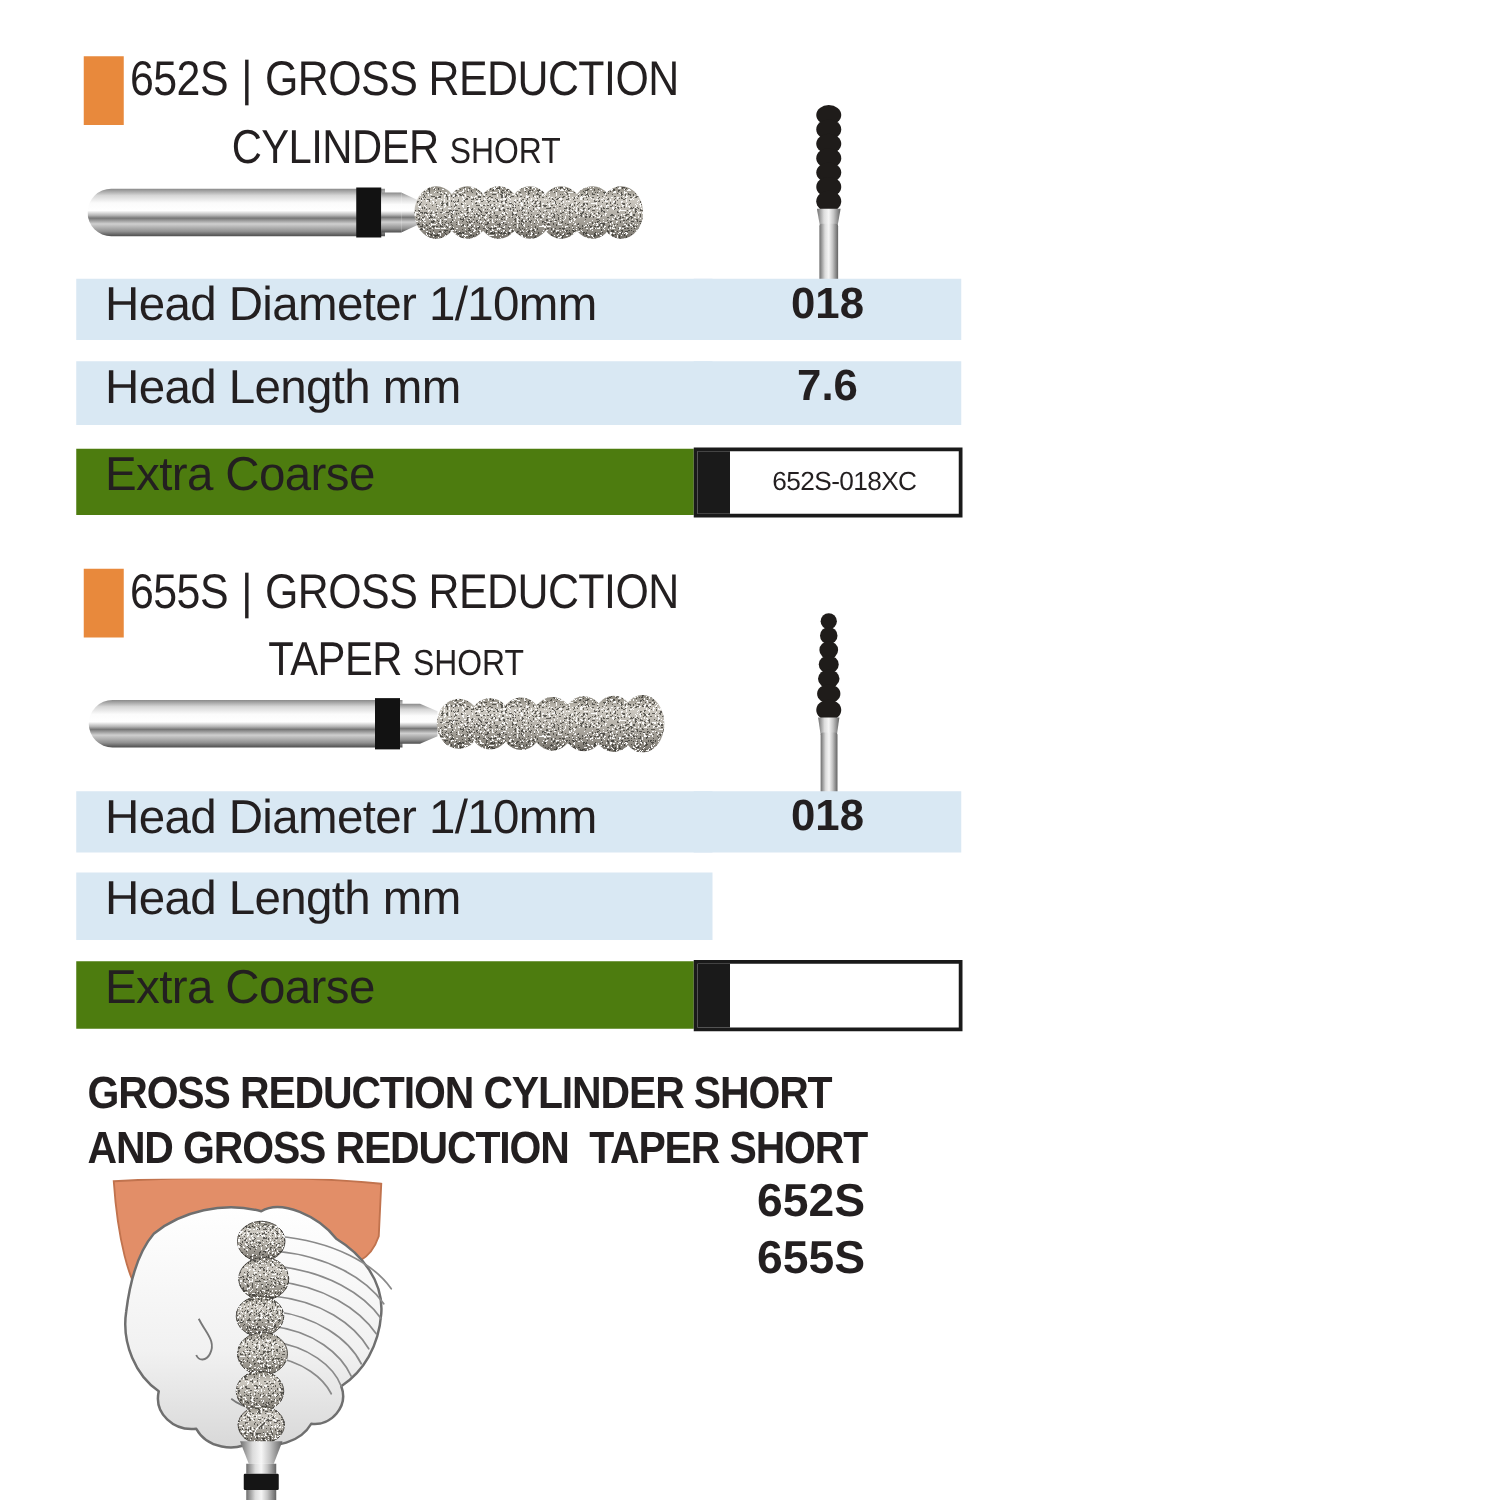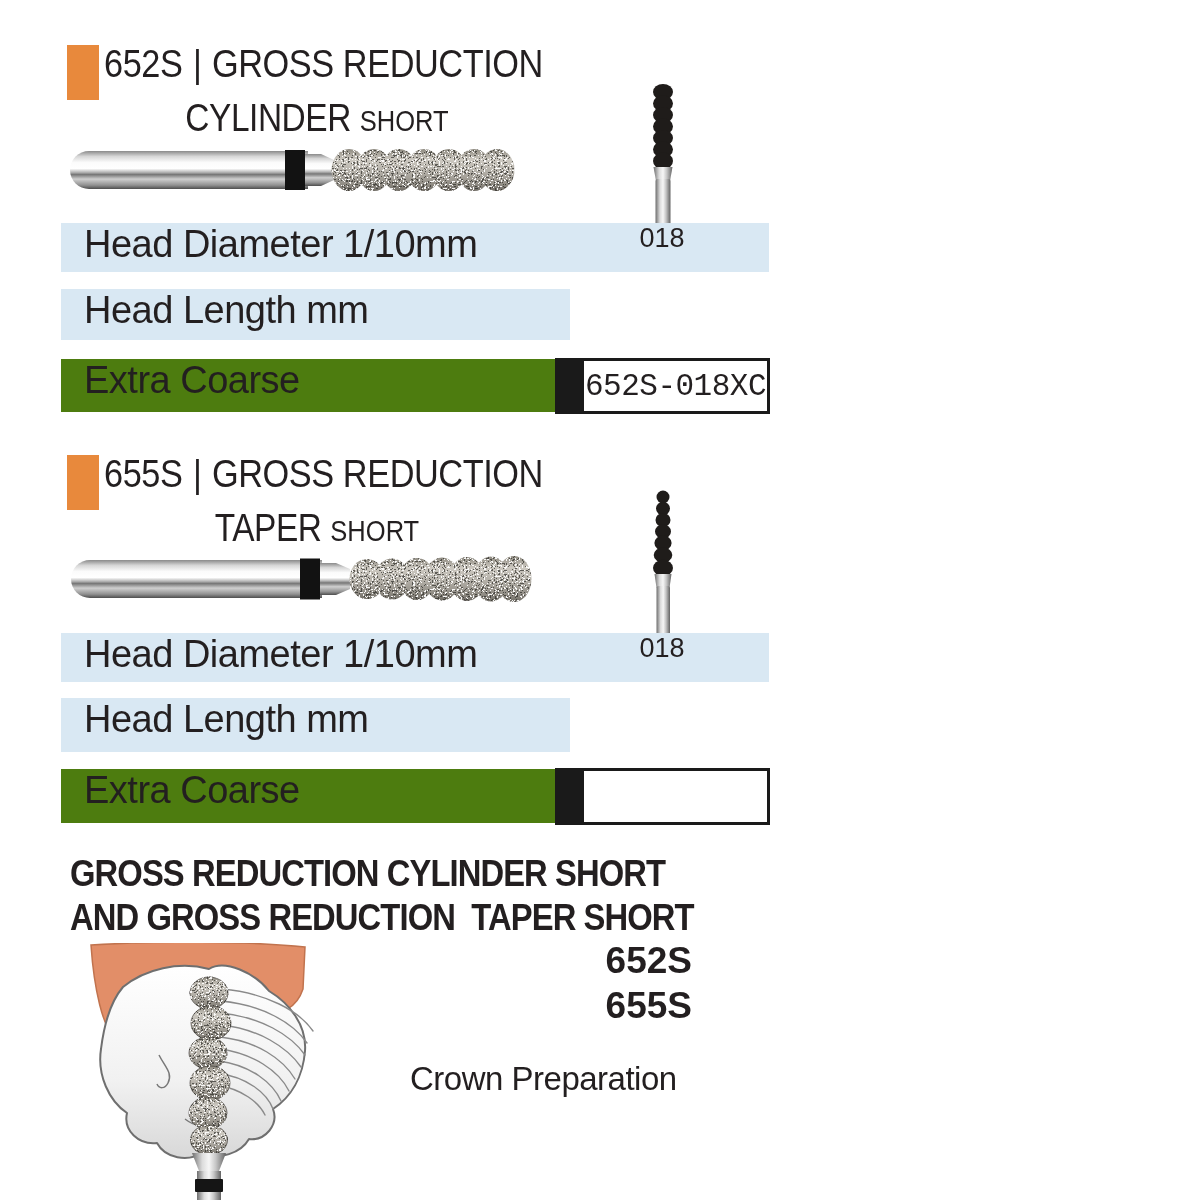--- a/index.html
+++ b/index.html
@@ -14,27 +14,27 @@
   .title{position:absolute;width:484px;transform:scaleX(0.88);transform-origin:left top;}
   .t1{font-size:39px;line-height:47px;letter-spacing:-0.5px;white-space:nowrap;}
   .t1 .divider{margin:0 12px;font-weight:400;}
   .t2{font-size:38px;line-height:44px;letter-spacing:-0.5px;text-align:center;margin-top:9px;white-space:nowrap;}
   .t2 .suffix{font-size:29px;letter-spacing:0;}
   
   .cell{position:absolute;display:flex;align-items:flex-start;}
   .blue{background:#D9E8F3;}
   .gray{background:#4d7c0f;}
   .lbl{padding-left:23px;font-size:38px;letter-spacing:-0.5px;}
-  .val{justify-content:center;font-size:27px;}
+  .val{justify-content:center;font-size:35px;font-weight:bold;}
   .codebox{
     position:absolute;display:flex;align-items:stretch;background:#ffffff;
     border:3px solid #1a1a1a;box-sizing:border-box;
   }
   .codebox .tab{width:26px;background:#1a1a1a;flex:0 0 auto;}
-  .codebox .code{flex:1;display:flex;align-items:center;justify-content:center;font-size:31px;letter-spacing:-0.5px;font-family:Liberation Mono, monospace;}
+  .codebox .code{flex:1;display:flex;align-items:center;justify-content:center;font-size:21px;letter-spacing:-0.5px;}
   
   .h1{position:absolute;font-weight:700;font-size:36px;line-height:44px;letter-spacing:-1px;
       transform:scaleX(0.91);transform-origin:left top;white-space:pre;}
   .mcode{position:absolute;left:480px;width:180px;text-align:right;font-weight:700;font-size:37px;}
   .app{position:absolute;font-size:33px;letter-spacing:-0.5px;}
   svg{display:block;}
 </style>
 </head>
 <body>
 
@@ -143,20 +143,23 @@
 
   <div class="cell blue lbl" style="left:29px;top:223px;width:486px;height:49px;">
     <span>Head Diameter 1/10mm</span>
   </div>
   <div class="cell blue val" style="left:523px;top:223px;width:214px;height:49px;">
     <span>018</span>
   </div>
   <div class="cell blue lbl" style="left:29px;top:289px;width:486px;height:51px;">
     <span>Head Length mm</span>
   </div>
+  <div class="cell blue val" style="left:523px;top:289px;width:214px;height:51px;">
+    <span>7.6</span>
+  </div>
   <div class="cell gray lbl" style="left:29px;top:359px;width:486px;height:53px;">
     <span>Extra Coarse</span>
   </div>
   <div class="codebox" style="left:523px;top:358px;width:215px;height:56px;">
     <span class="tab"></span>
     <span class="code">652S-018XC</span>
   </div>
 
   <div class="marker" style="left:35px;top:455px;"></div>
 
@@ -255,15 +258,14 @@
       <ellipse cx="143" cy="140" rx="20" ry="17" fill="url(#gritG)" stroke="#55524d" stroke-width="0.8"></ellipse>
       <ellipse cx="141" cy="170" rx="19" ry="16" fill="url(#gritG)" stroke="#55524d" stroke-width="0.8"></ellipse>
       <ellipse cx="142" cy="197" rx="18.5" ry="15" fill="url(#gritG)" stroke="#55524d" stroke-width="0.8"></ellipse>
     </g>
     <polygon points="125,210 159,210 152,228 132,228" fill="url(#metalH)"></polygon>
     <rect x="130" y="228" width="24" height="8" fill="url(#metalH)"></rect>
     <rect x="128" y="236" width="28" height="13" rx="1" fill="#151515"></rect>
     <rect x="130" y="249" width="24" height="8" fill="url(#metalH)"></rect>
   </svg>
 
-  <div class="app" style="left:378px;top:1060px;">Crown Preparation</div>
 
 </div>
 
 </body></html>

